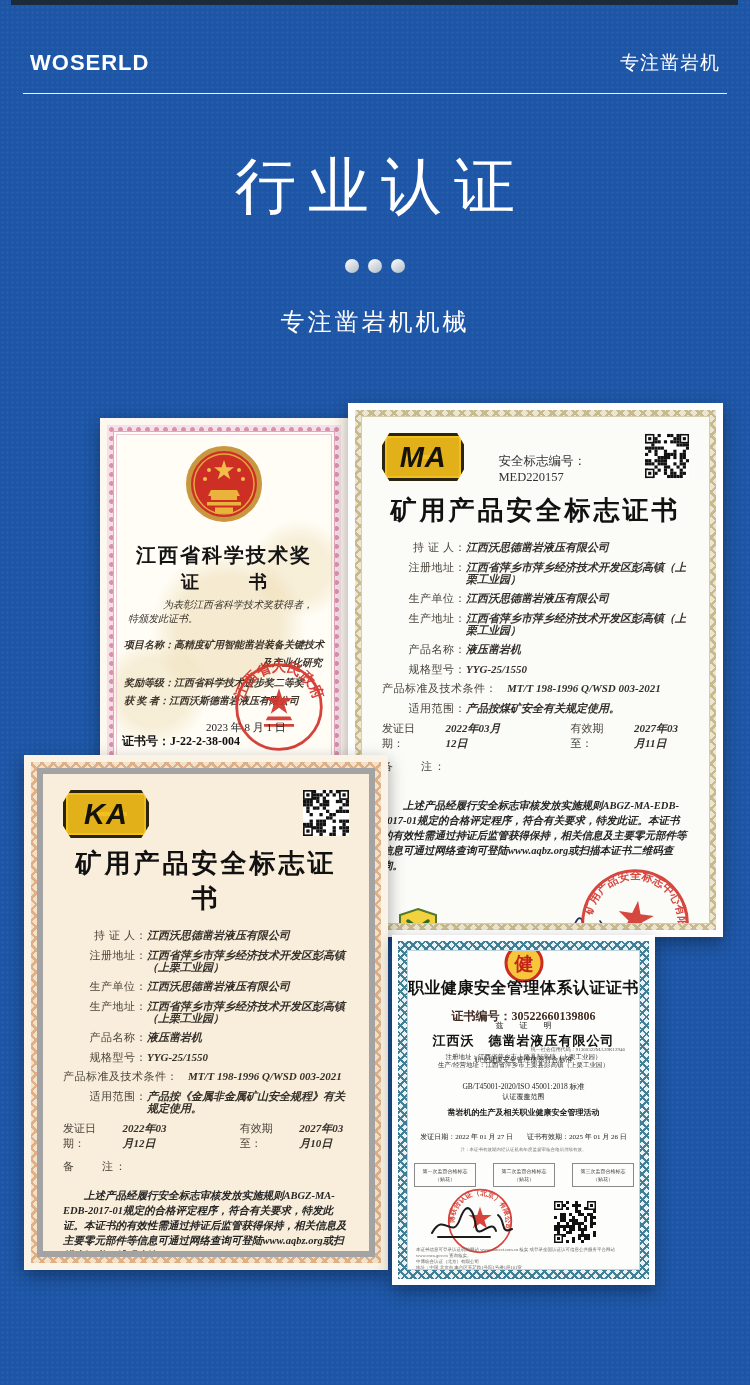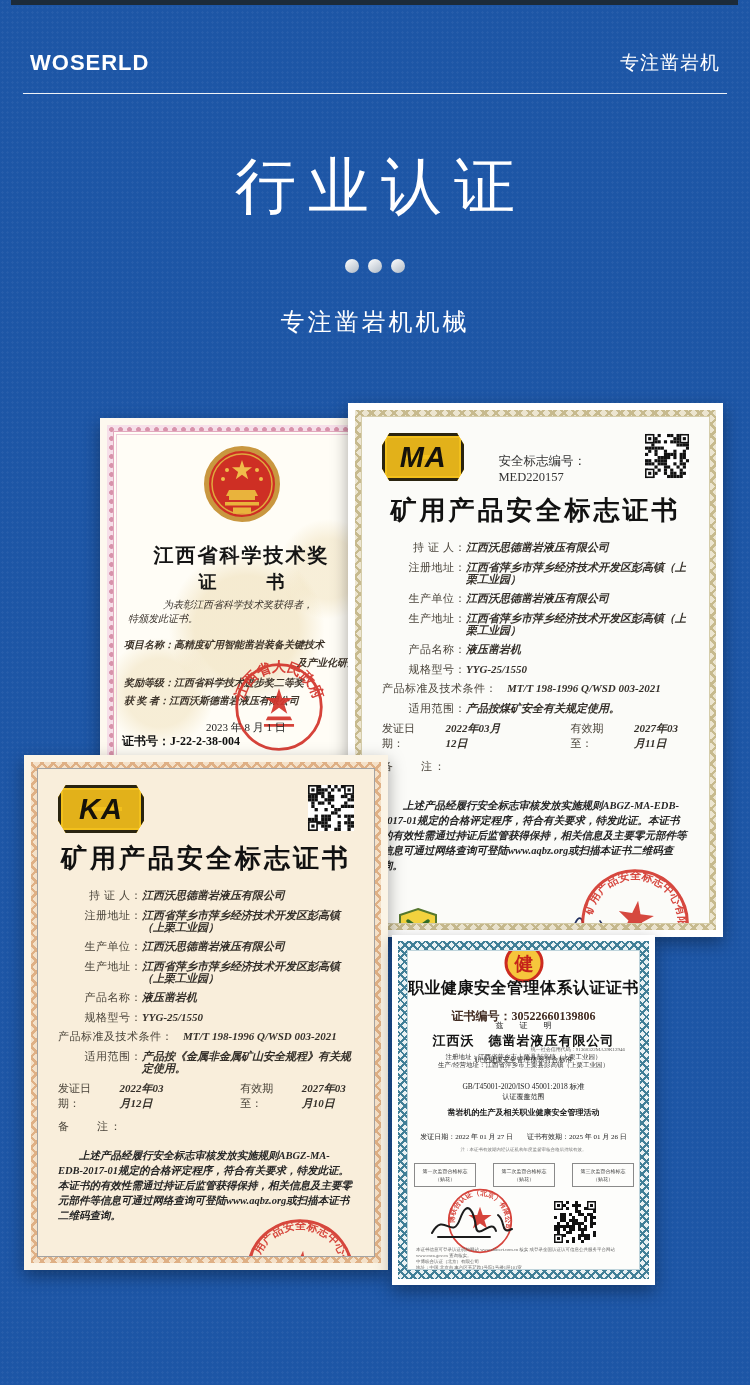--- a/index.html
+++ b/index.html
@@ -20,21 +20,21 @@
   .dot{width:14px;height:14px;border-radius:50%;background:linear-gradient(145deg,#ffffff,#aeb9c6);}
   .hero-sub{position:absolute;top:306px;left:0;width:100%;text-align:center;color:#fff;
             font-size:24px;letter-spacing:3px;}
 
   .cert{position:absolute;background:#fff;box-shadow:0 6px 16px rgba(0,0,0,.35);}
   .band{position:absolute;inset:7px;}
   .inner{position:absolute;overflow:hidden;}
   .serif{font-family:"Liberation Serif","DejaVu Serif",serif;}
 
   
-  .cert-award{left:100px;top:418px;width:248px;height:354px;z-index:1;background:#fdf8ef;padding-left:35px;}
+  .cert-award{left:100px;top:418px;width:248px;height:354px;z-index:1;background:#fdf8ef;}
   .cert-award .band{background-color:#f6dfe9;
      background-image:radial-gradient(circle,#d893ab 2.1px,rgba(0,0,0,0) 2.6px);
      background-size:9px 9px;}
   .cert-award .inner{inset:13px;background-color:#fffdf6;border:1px solid #e2a8bd;outline:1px solid #eecbd8;outline-offset:-4px;
      background-image:radial-gradient(circle at 52% 60%,rgba(220,188,112,.28) 0 52px,rgba(220,188,112,0) 78px),
                       radial-gradient(circle at 18% 80%,rgba(220,188,112,.24) 0 34px,rgba(220,188,112,0) 55px),
                       radial-gradient(circle at 84% 42%,rgba(220,188,112,.22) 0 30px,rgba(220,188,112,0) 50px);}
   .aw-emblem{position:absolute;left:50%;top:12px;transform:translateX(-50%);}
   .aw-title{position:absolute;top:110px;width:100%;text-align:center;font-size:20px;font-weight:bold;
             letter-spacing:2px;color:#151515;}
@@ -50,21 +50,21 @@
   
   .cert-ma{left:348px;top:403px;width:375px;height:534px;z-index:2;}
   .cert-ka{left:24px;top:755px;width:364px;height:515px;z-index:3;background:#fbf4e6;}
   .cert-ma .band{background-color:#ece5d0;
      background-image:repeating-linear-gradient(45deg,#c7ba8e 0 2.5px,rgba(0,0,0,0) 2.5px 8px),
                       repeating-linear-gradient(-45deg,#c7ba8e 0 2.5px,rgba(0,0,0,0) 2.5px 8px);}
   .cert-ka .band{background-color:#f4e1c9;
      background-image:repeating-linear-gradient(45deg,#dfb085 0 2.5px,rgba(0,0,0,0) 2.5px 8px),
                       repeating-linear-gradient(-45deg,#dfb085 0 2.5px,rgba(0,0,0,0) 2.5px 8px);}
   .cert-ma .inner{inset:13px;background:#fbfbf8;border:1px solid #d5cdab;padding:16px 20px;}
-  .cert-ka .inner{inset:13px;background:#f9eedb;border:1px solid #a3a3a3;padding:16px 20px;}
+  .cert-ka .inner{inset:13px;background:#f9eedb;border:6px solid #a3a3a3;padding:16px 20px;}
   .logo-row{display:flex;align-items:flex-start;}
   .badge{width:86px;height:48px;background:#f2c01c;
          clip-path:polygon(9% 0,91% 0,100% 26%,100% 74%,91% 100%,9% 100%,0 74%,0 26%);
          display:flex;align-items:center;justify-content:center;
          box-shadow:inset 0 0 0 3px #2a2410, inset 0 0 0 5px #f2c01c, inset 0 0 0 22px rgba(180,130,20,.25);
          font-weight:900;font-style:italic;font-size:29px;color:#15120a;letter-spacing:1px;}
   .sn{margin:20px 0 0 34px;font-size:12.5px;color:#333;}
   .qr{width:46px;height:46px;background:#fff;margin-left:auto;}
   .ma-title{text-align:center;font-size:26px;font-weight:bold;letter-spacing:3px;color:#111;margin-top:8px;}
   .rows{margin-top:13px;}

